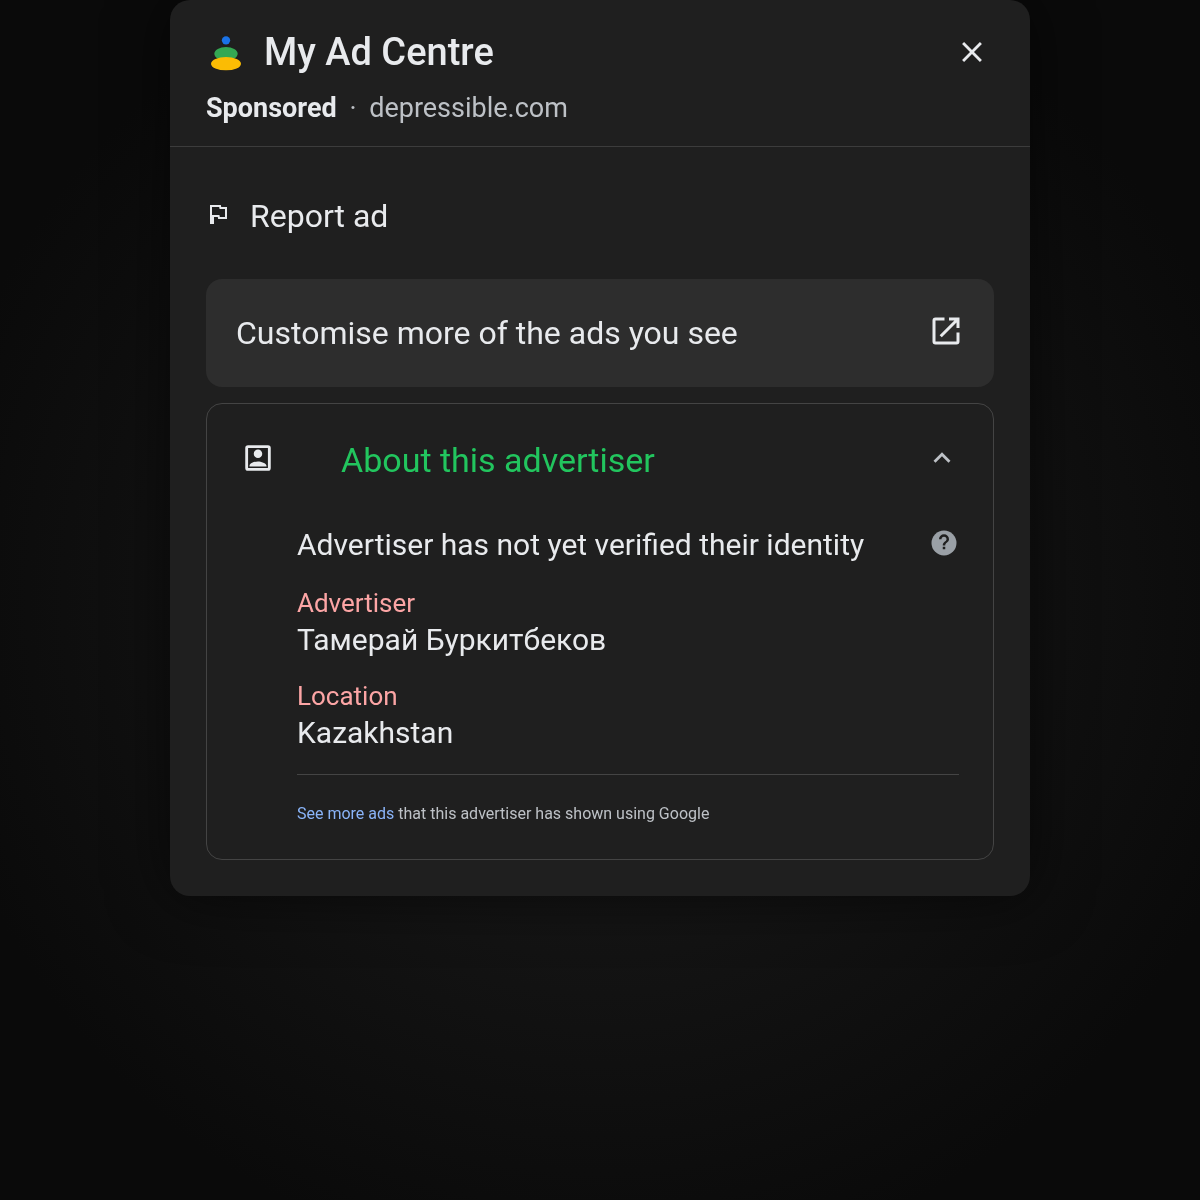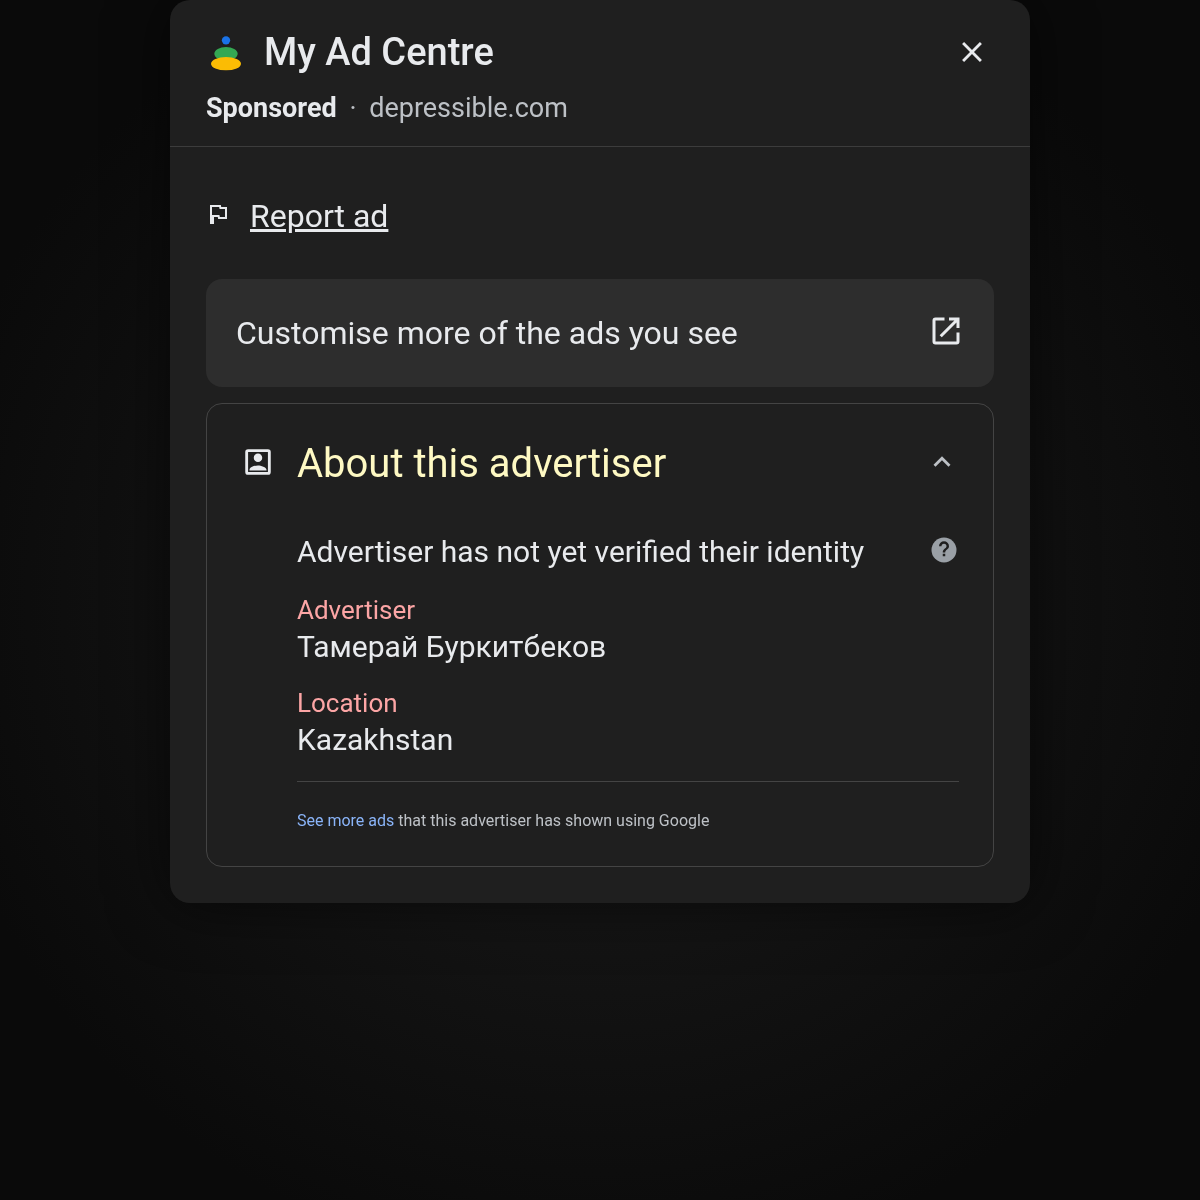--- a/index.html
+++ b/index.html
@@ -37,42 +37,42 @@
   .subhead .sponsored { font-weight: 700; color: #e8eaed; }
   .subhead .dot { margin: 0 6px; color: #bdc1c6; }
   .body { padding: 0 36px 36px 36px; }
   .report-row {
     display: flex; align-items: center; gap: 20px;
     padding: 50px 0 44px 0;
     cursor: pointer;
   }
   .report-row .flag { color: #e8eaed; }
   .report-row .flag svg { width: 24px; height: 24px; }
-  .report-label { font-size: 32px; color: #e8eaed; font-weight: 400; text-decoration: underline; }
+  .report-label { font-size: 32px; color: #e8eaed; font-weight: 400; }
   .customise-card {
     background: #2d2d2d;
     border-radius: 16px;
     padding: 34px 30px;
     display: flex; align-items: center; justify-content: space-between;
     cursor: pointer;
     margin-bottom: 16px;
   }
   .customise-label { font-size: 32px; color: #e8eaed; }
   .open-ext svg { width: 36px; height: 36px; color:#e8eaed; }
   .about-card {
     border: 1px solid #444;
     border-radius: 16px;
     padding: 36px 34px 34px 34px;
   }
   .about-head {
     display: flex; align-items: center; gap: 22px;
     cursor: pointer;
   }
   .about-icon svg { width: 34px; height: 34px; color: #e8eaed; }
-  .about-title { font-size: 40px; color: #fef9c3; flex: 1; }
+  .about-title { font-size: 34px; color: #22c55e; flex: 1; margin-left: 44px; }
   .chev svg { width: 34px; height: 34px; color: #bdc1c6; }
   .about-body { padding-left: 56px; margin-top: 44px; }
   .verify-row { display:flex; align-items:center; gap: 18px; margin-bottom: 22px; }
   .verify-text { font-size: 30px; color: #e8eaed; line-height: 1.4; flex:1; }
   .help-icon svg { width: 30px; height: 30px; color: #9aa0a6; }
   .field-label { font-size: 26px; color: #fca5a5; margin-bottom: 4px; }
   .field-value { font-size: 30px; color: #e8eaed; margin-bottom: 24px; }
   .divider { height:1px; background:#444; margin: 10px 0 28px 0; }
   .see-more { font-size: 16px; color: #bdc1c6; line-height:1.4; }
   .see-more .link { color: #8ab4f8; cursor:pointer; }

